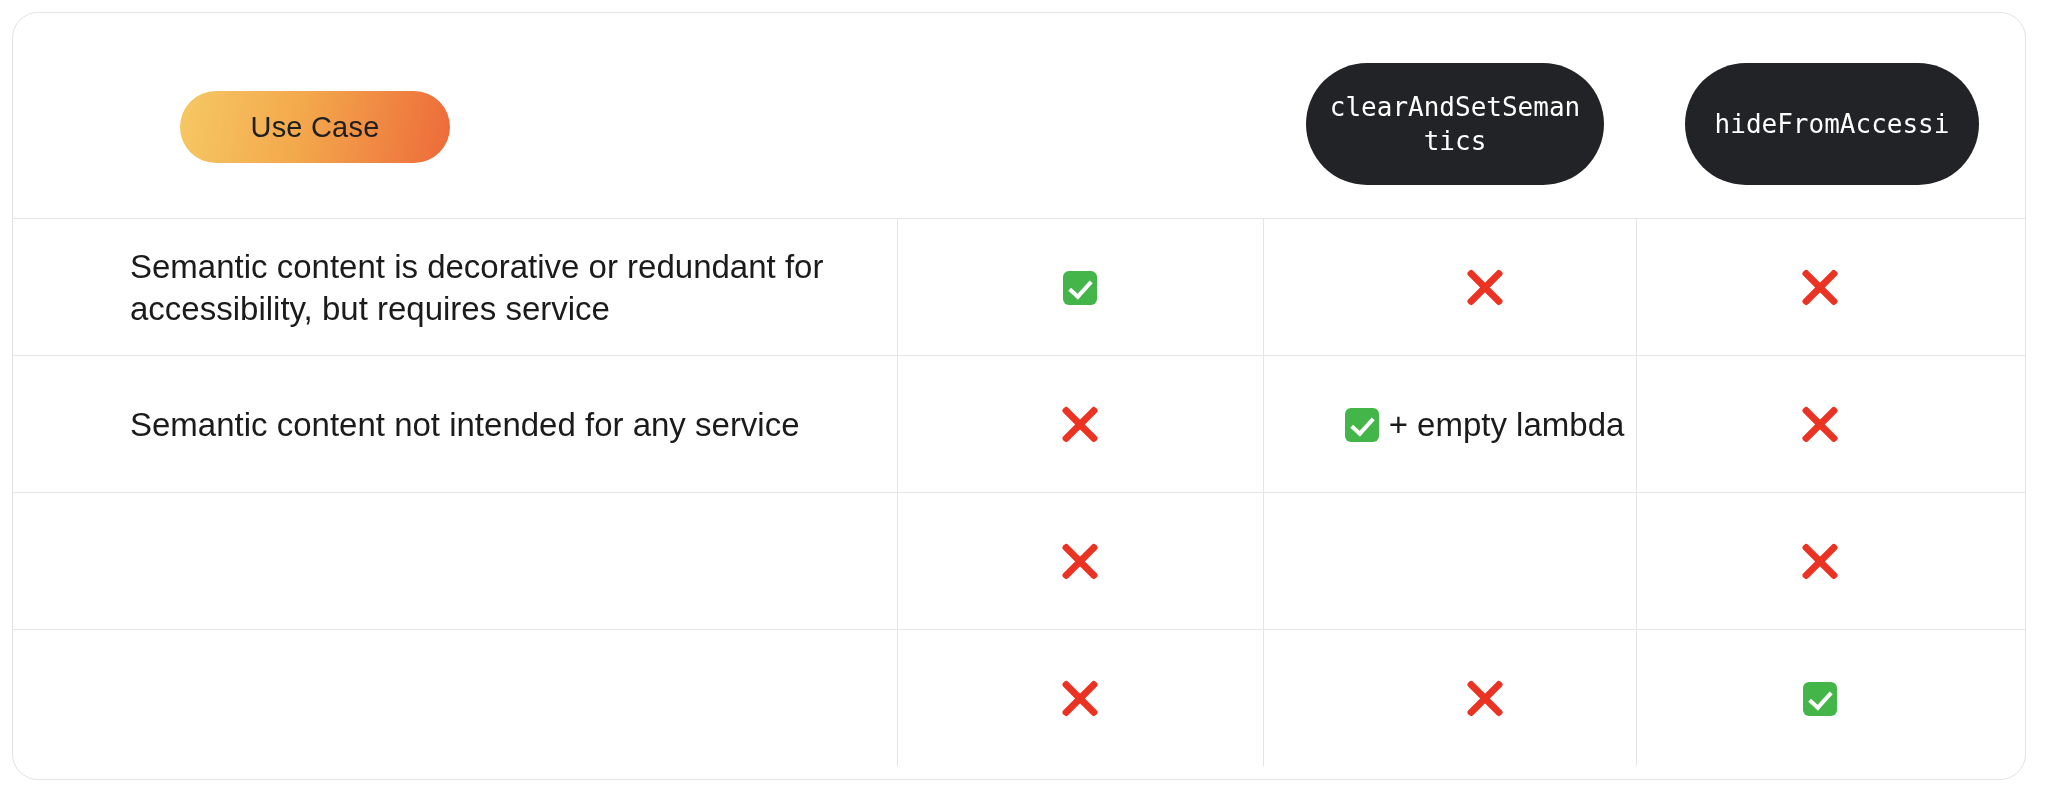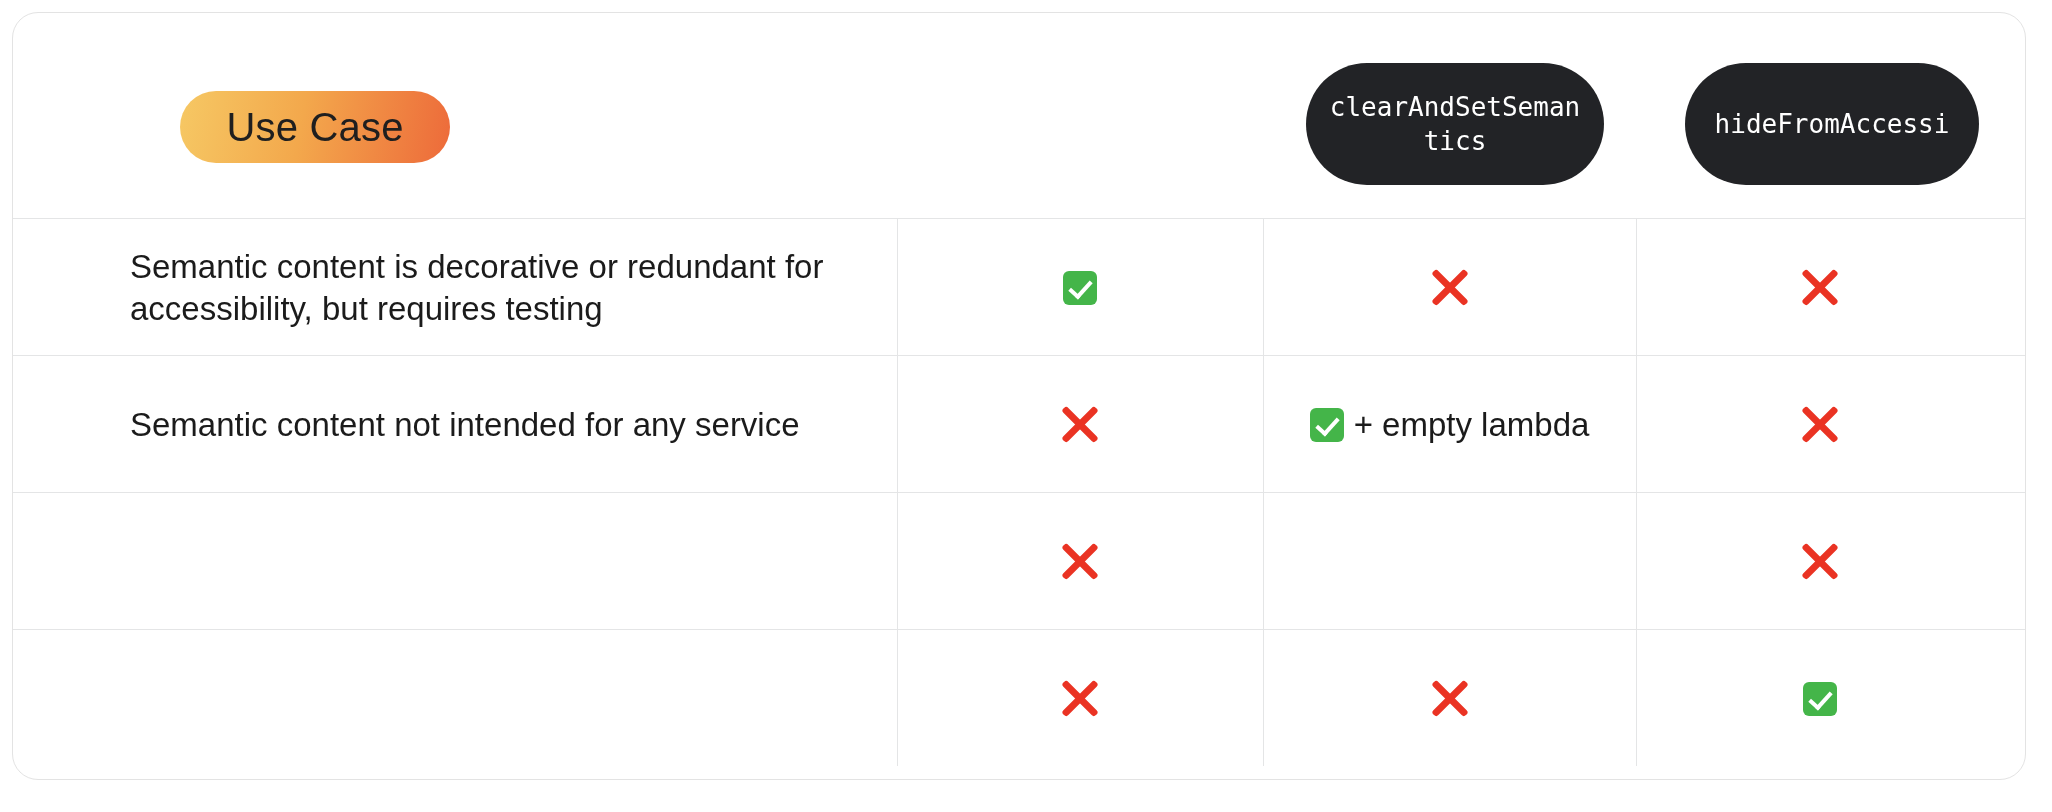--- a/index.html
+++ b/index.html
@@ -49,21 +49,21 @@
     left: 167px;
     top: 78px;
     width: 270px;
     height: 72px;
     border-radius: 36px;
     background: linear-gradient(100deg, #f6c864 0%, #f3a84c 45%, #ed6a3a 100%);
     display: flex;
     align-items: center;
     justify-content: center;
     color: #1f1f1f;
-    font-size: 40px;
+    font-size: 29px;
     letter-spacing: 0.2px;
   }
 
   .col-pill {
     position: absolute;
     top: 50px;
     height: 122px;
     background: #222326;
     border-radius: 61px;
     display: flex;
@@ -111,21 +111,21 @@
     top: 0;
     height: 100%;
     display: flex;
     align-items: center;
     justify-content: center;
     font-size: 33px;
     color: #1b1b1b;
     box-sizing: border-box;
   }
   .cell.c1 { left: 884px;  width: 366px; }
-  .cell.c2 { left: 1250px; width: 373px; }
+  .cell.c2 { left: 1285px; width: 373px; }
   .cell.c3 { left: 1623px; width: 368px; }
 
   
   .vline {
     position: absolute;
     top: 205px;
     width: 1px;
     height: 548px;
     background: #e4e5e6;
   }
@@ -210,21 +210,21 @@
           <span class="txt">hideFromAccessi</span>
         </span>
       </div>
     </div>
 
     <div class="vline v1"></div>
     <div class="vline v2"></div>
     <div class="vline v3"></div>
 
     <div class="row r1">
-      <div class="usecase-text">Semantic content is decorative or redundant for accessibility, but requires testing</div>
+      <div class="usecase-text">Semantic content is decorative or redundant for accessibility, but requires service</div>
       <div class="cell c1">
         <span class="mark mark-check"></span>
 
       </div>
       <div class="cell c2">
         <span class="mark mark-cross"></span>
 
       </div>
       <div class="cell c3">
         <span class="mark mark-cross"></span>

